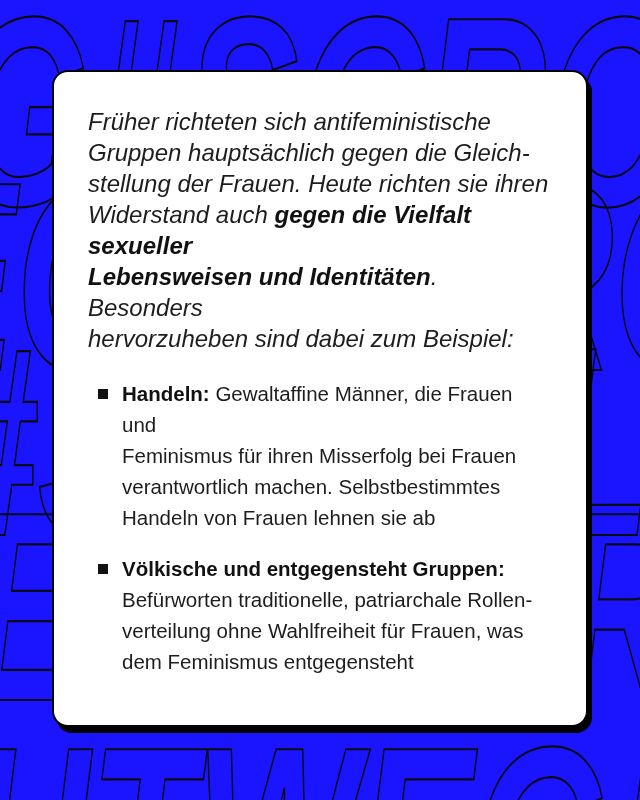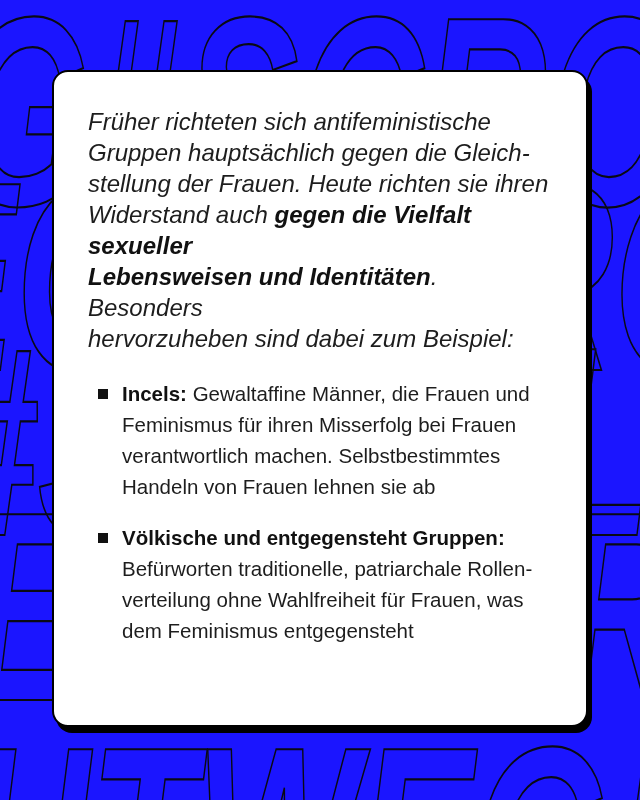--- a/index.html
+++ b/index.html
@@ -91,21 +91,21 @@
   <p class="intro" style="margin:0"><span>Früher richteten sich antifeministische
 Gruppen hauptsächlich gegen die Gleich-
 stellung der Frauen. Heute richten sie ihren
 Widerstand auch </span><span class="b">gegen die Vielfalt sexueller
 Lebensweisen und Identitäten</span><span>. Besonders
 hervorzuheben sind dabei zum Beispiel:</span></p>
 
   <ul class="bullet-list">
     <li class="bullet-item">
       <span class="bullet-square"></span>
-      <span class="bullet-text"><span class="b">Incels:</span><span> Gewaltaffine Männer, die Frauen und
+      <span class="bullet-text"><span class="b">Handeln:</span><span> Gewaltaffine Männer, die Frauen und
 Feminismus für ihren Misserfolg bei Frauen
 verantwortlich machen. Selbstbestimmtes
 Handeln von Frauen lehnen sie ab</span></span>
     </li>
     <li class="bullet-item">
       <span class="bullet-square"></span>
       <span class="bullet-text"><span class="b">Völkische und entgegensteht Gruppen:</span><span>
 Befürworten traditionelle, patriarchale Rollen-
 verteilung ohne Wahlfreiheit für Frauen, was
 dem Feminismus entgegensteht</span></span>

